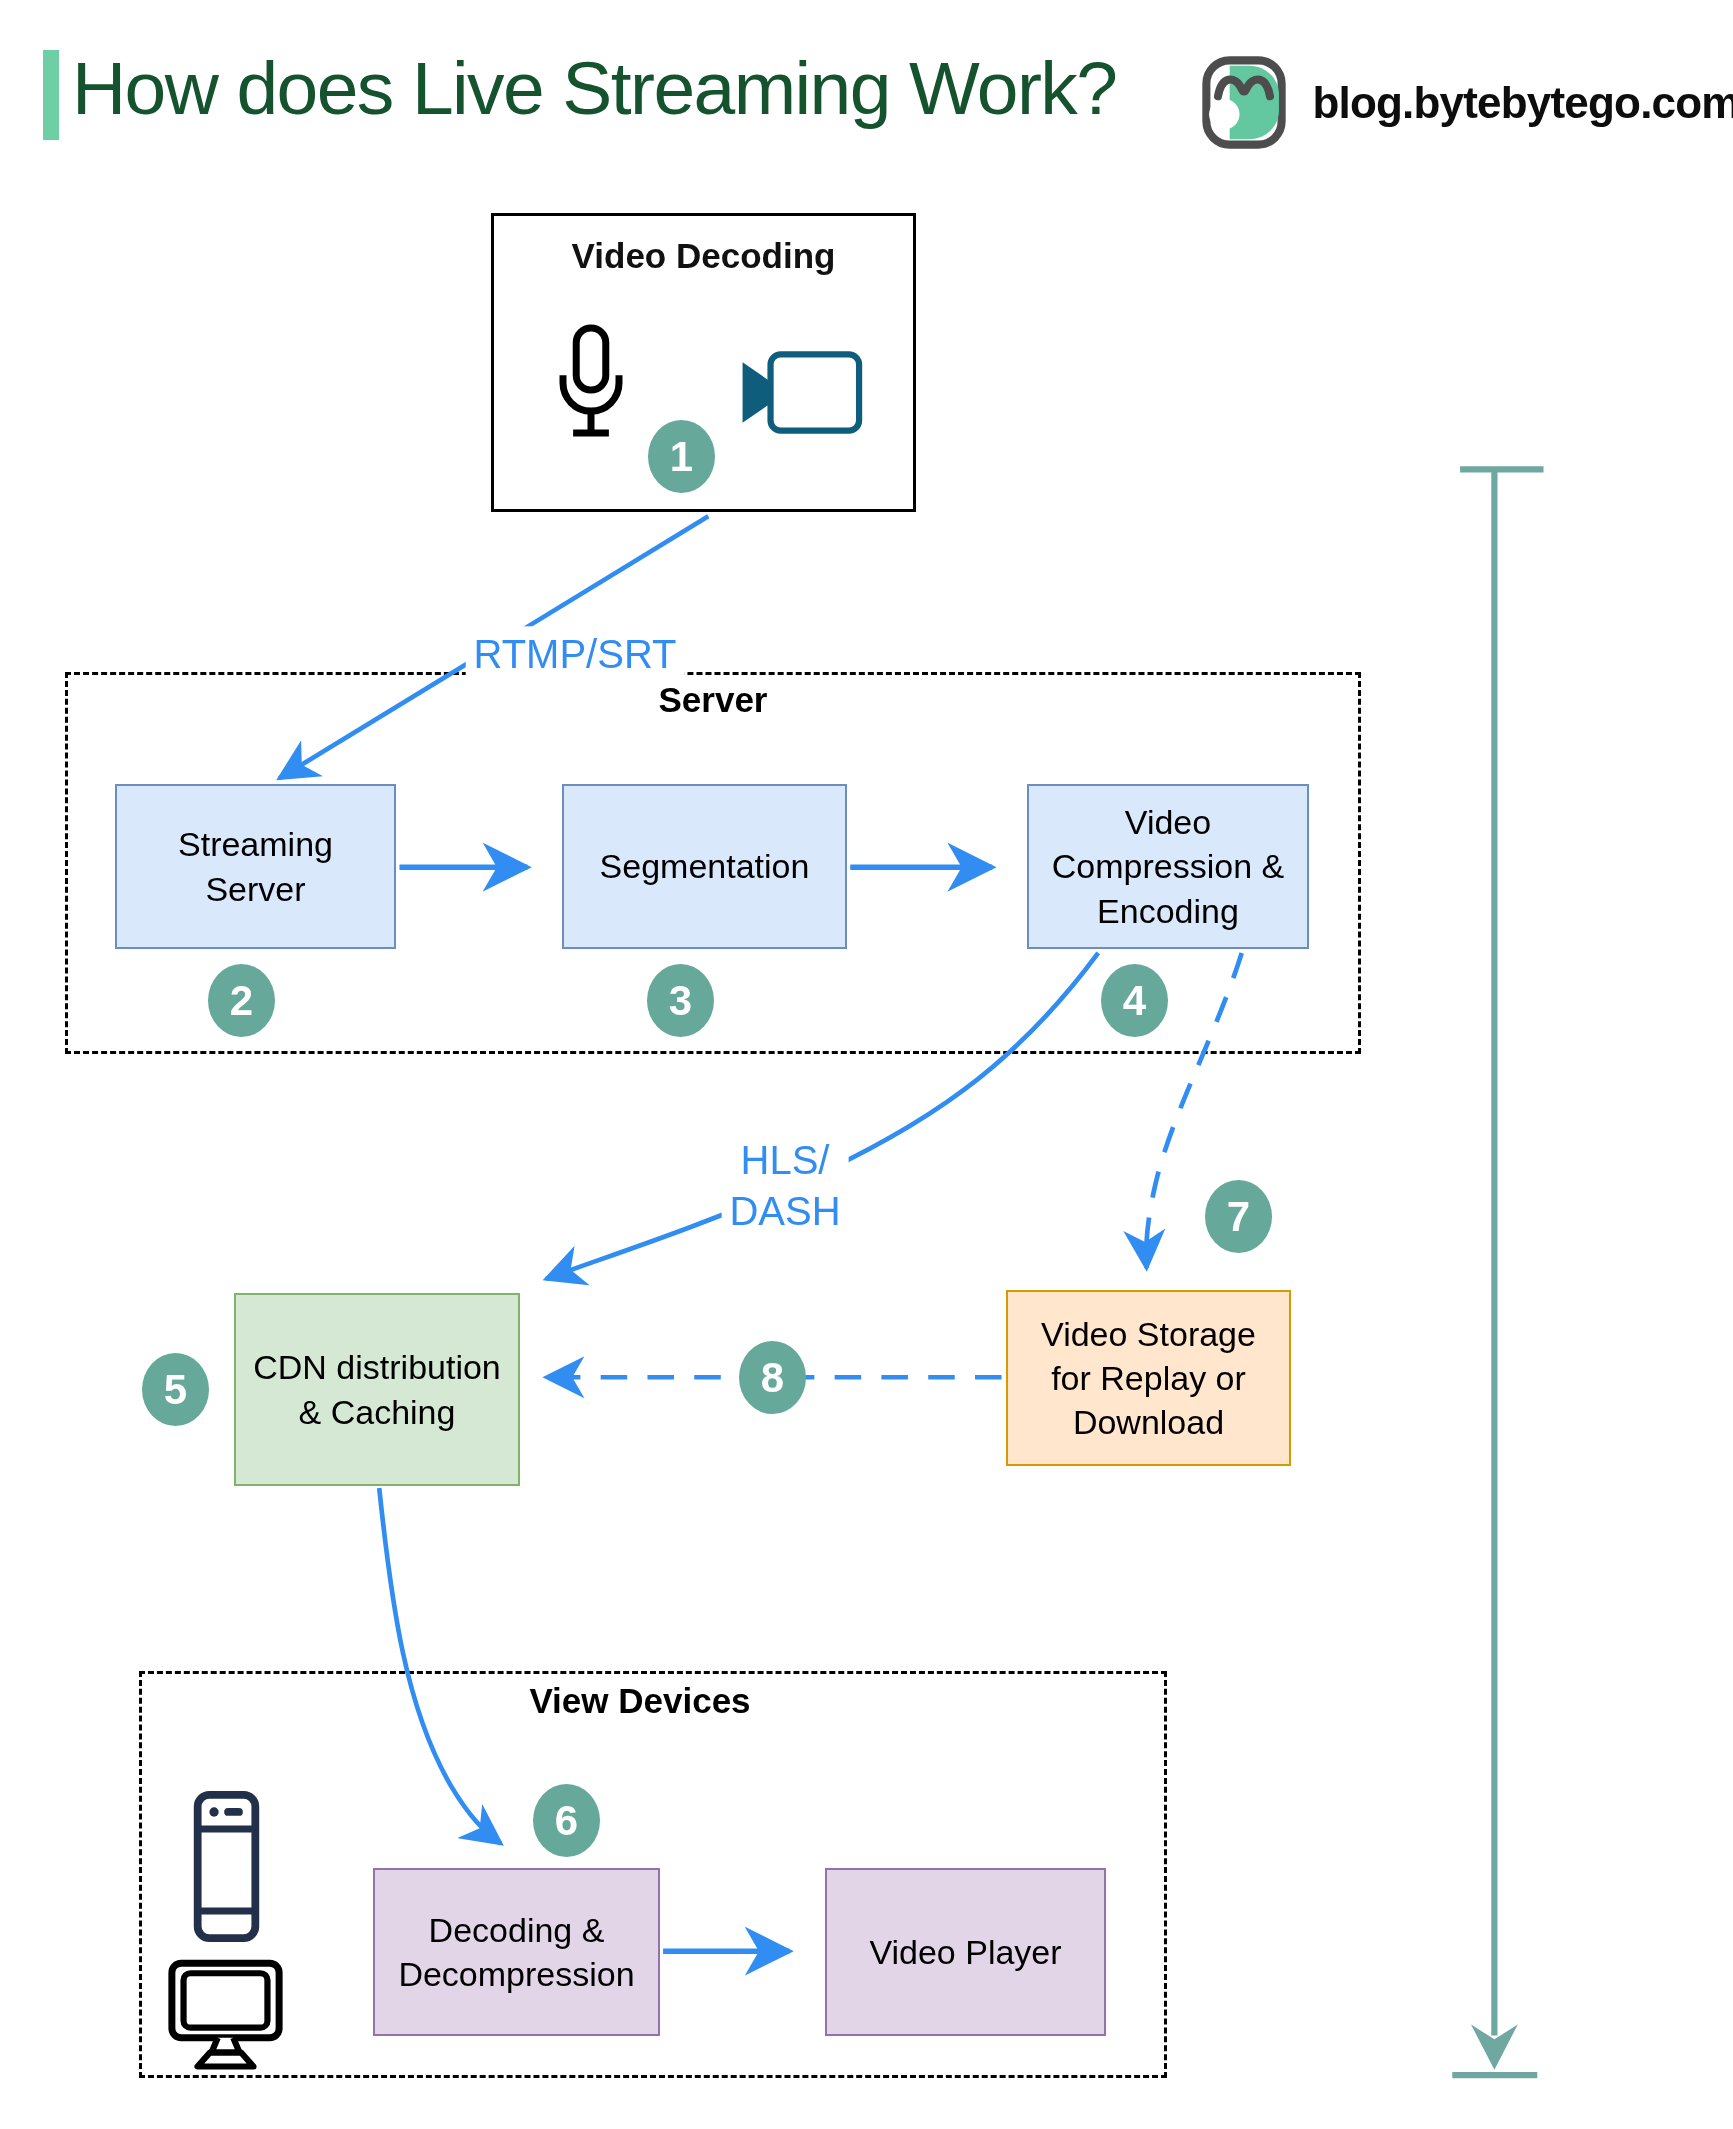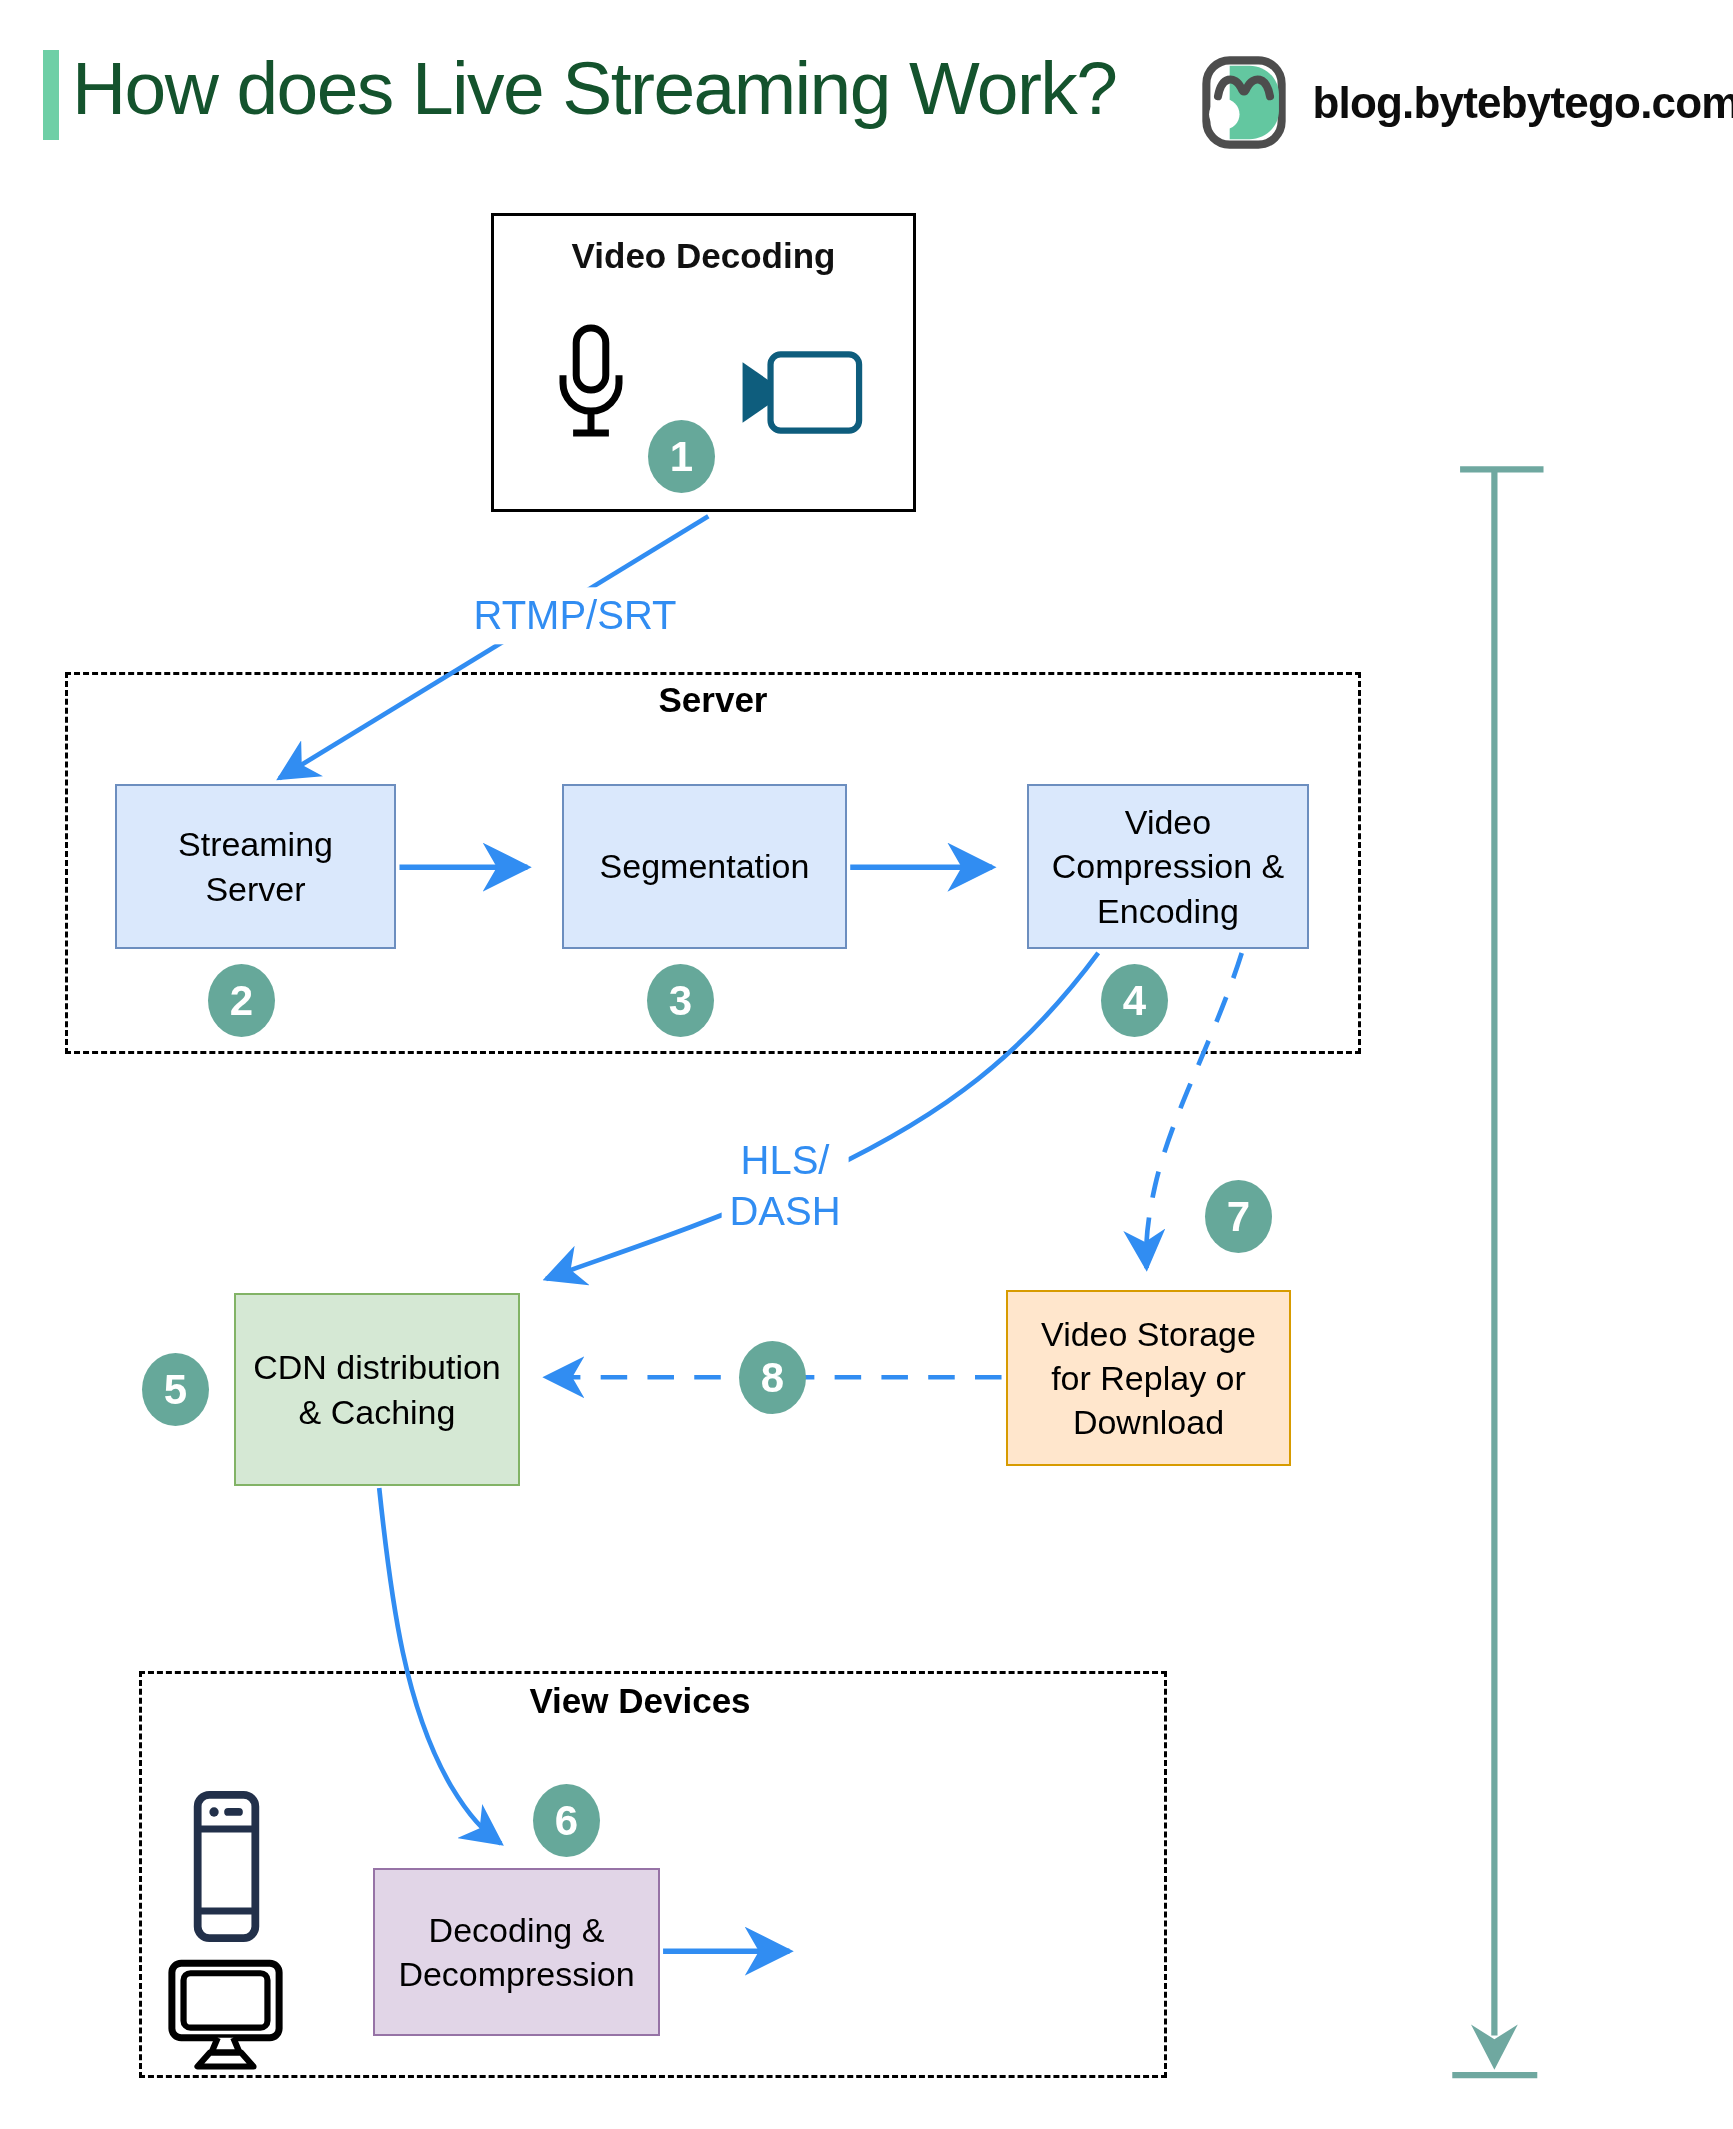--- a/index.html
+++ b/index.html
@@ -119,20 +119,23 @@
       <rect x="20" y="18" width="108" height="70" rx="9" fill="#fff" stroke="#000" stroke-width="8"></rect>
       <path d="M64 101 L56 120 L92 120 L84 101" fill="#fff" stroke="#000" stroke-width="8" stroke-linejoin="round"></path>
       <path d="M38 138 L110 138 L94 120 L54 120 Z" fill="#fff" stroke="#000" stroke-width="8" stroke-linejoin="round"></path>
     </svg>
   </span>
 
   <div class="node node-purple" style="left:373px;top:1868px;width:287px;height:168px">
     <span>Decoding &amp;</span>
     <span>Decompression</span>
   </div>
+  <div class="node node-purple" style="left:825px;top:1868px;width:281px;height:168px">
+    <span>Video Player</span>
+  </div>
 
   <svg id="wires" width="1734" height="2129" viewBox="0 0 2223 2730">
     <defs>
       <marker id="ah" markerWidth="9" markerHeight="9" refX="8.2" refY="4.5" orient="auto">
         <path d="M0,0 L9,4.5 L0,9 L2.6,4.5 Z" fill="#318df2"></path>
       </marker>
       <marker id="ah-teal" markerWidth="9" markerHeight="9" refX="8.2" refY="4.5" orient="auto">
         <path d="M0,0 L9,4.5 L0,9 L2.6,4.5 Z" fill="#6fa8a0"></path>
       </marker>
     </defs>
@@ -154,21 +157,21 @@
     <path d="M 850 2502 L 1012 2502" fill="none" stroke="#318df2" stroke-width="7" marker-end="url(#ah)"></path>
 
     <g stroke="#6fa8a0" stroke-width="8" fill="none">
       <path d="M 1872 602 H 1979"></path>
       <path d="M 1916 602 V 2610"></path>
       <path d="M 1862 2661 H 1971"></path>
     </g>
     <path d="M 1916 2654 L 1886 2596 L 1916 2615 L 1946 2596 Z" fill="#6fa8a0"></path>
   </svg>
 
-  <div class="edge-label" style="left:575px;top:616px">RTMP/SRT</div>
+  <div class="edge-label" style="left:575px;top:655px">RTMP/SRT</div>
   <div class="edge-label" style="left:785px;top:1186px">
     <div>HLS/</div>
     <div>DASH</div>
   </div>
 
   <div class="step-badge" style="left:648px;top:420px">1</div>
   <div class="step-badge" style="left:208px;top:964px">2</div>
   <div class="step-badge" style="left:647px;top:964px">3</div>
   <div class="step-badge" style="left:1101px;top:964px">4</div>
   <div class="step-badge" style="left:142px;top:1353px">5</div>

